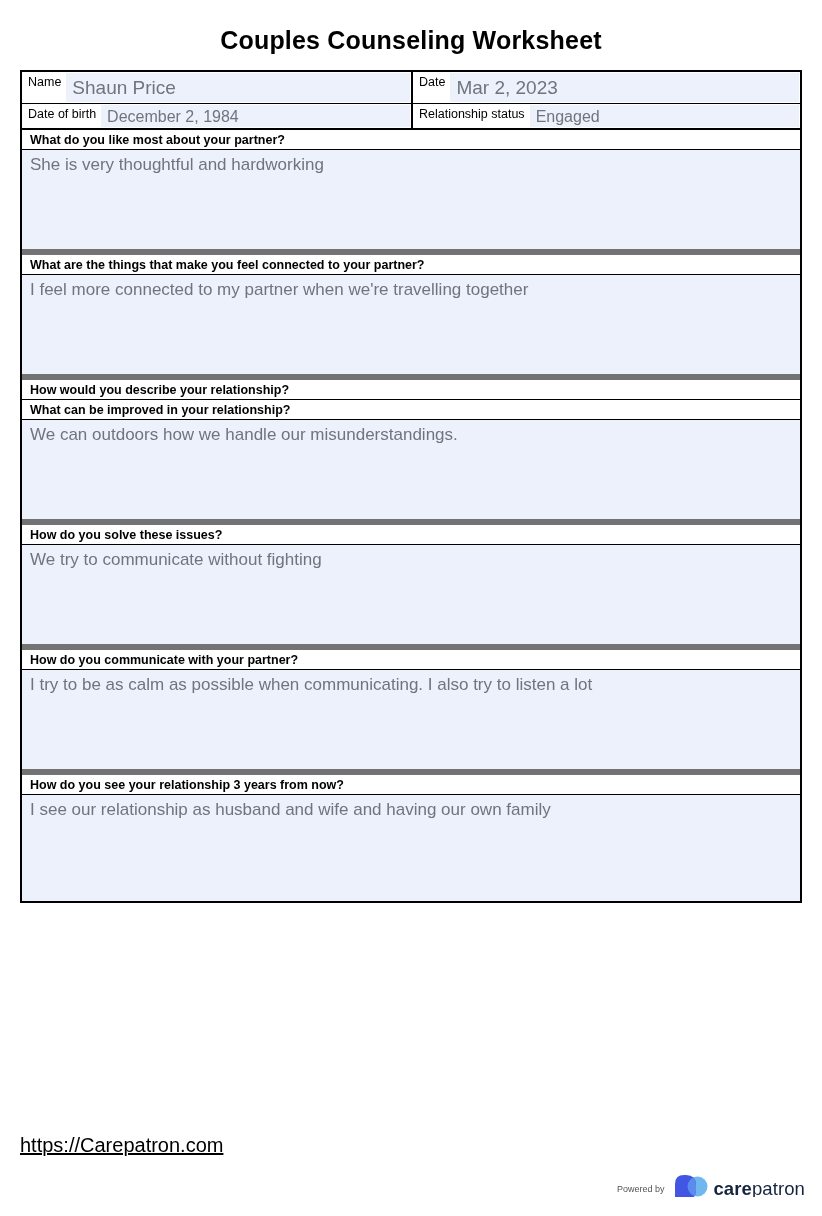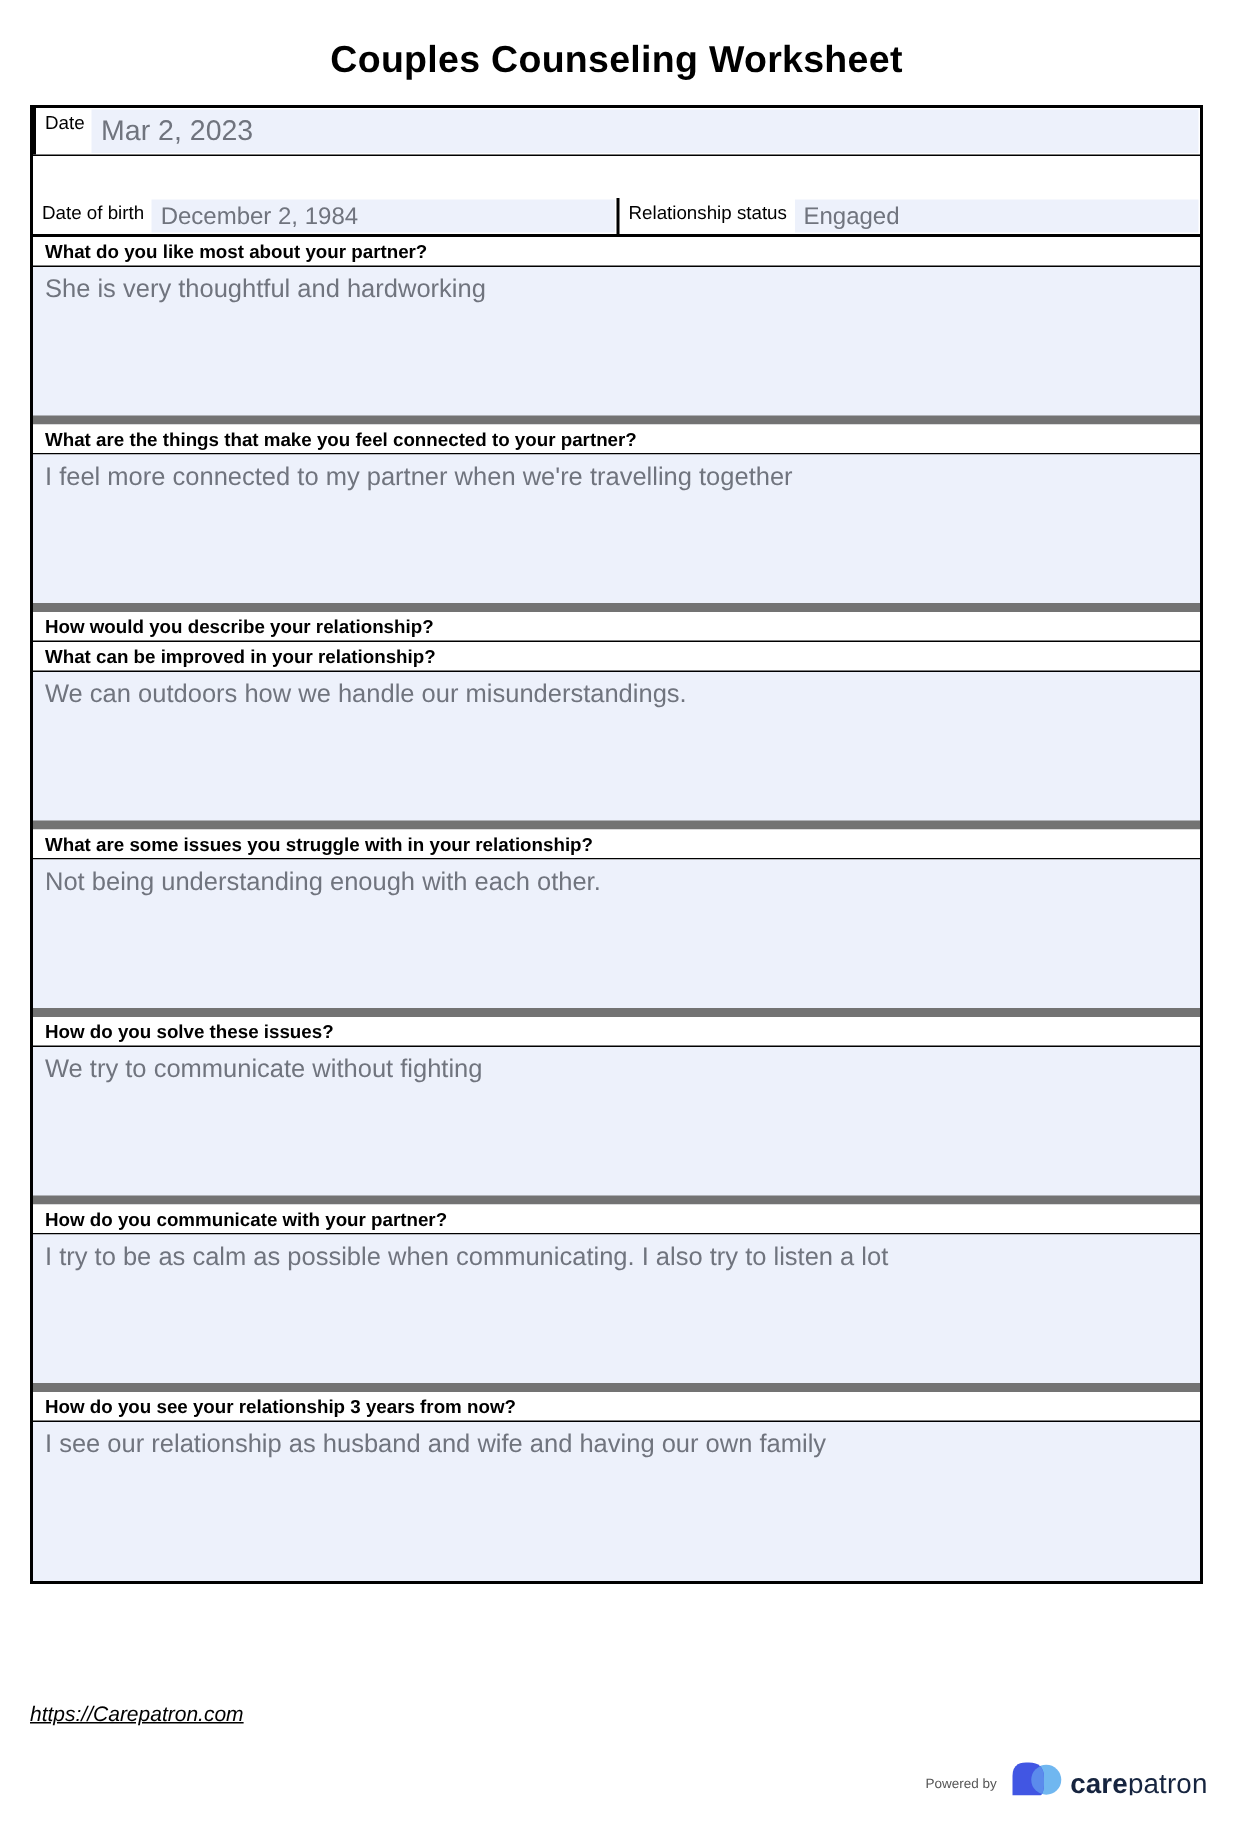--- a/index.html
+++ b/index.html
@@ -11,21 +11,21 @@
     position:absolute;top:26px;left:0;width:100%;margin:0;
     text-align:center;font-size:25px;font-weight:bold;color:#000;
     letter-spacing:0.2px;
   }
   .form-table{
     position:absolute;left:20px;top:70px;width:782px;
     border:2px solid #000;background:#fff;box-sizing:border-box;
   }
   .info-row{display:flex;box-sizing:border-box;}
   .info-row.row1{height:32px;border-bottom:1px solid #000;}
-  .info-row.row2{height:26px;border-bottom:2px solid #000;margin-top:28px;}
+  .info-row.row2{height:26px;border-bottom:2px solid #000;}
   .info-cell{flex:1 1 50%;display:flex;align-items:stretch;overflow:hidden;box-sizing:border-box;}
   .info-cell.bl{border-left:2px solid #000;}
   .info-label{
     flex:0 0 auto;font-size:12.5px;color:#000;
     padding:3px 2px 0 6px;white-space:nowrap;
   }
   .info-value{
     flex:1 1 auto;background:#edf1fb;color:#70747e;
     margin:1px 1px 1px 3px;padding:0 6px;
     white-space:nowrap;overflow:hidden;
@@ -40,21 +40,21 @@
   }
   .section .a{
     height:105px;box-sizing:border-box;background:#edf1fb;
     border-bottom:6px solid #737373;
     font-size:17px;line-height:21.5px;color:#70747e;
     padding:4px 8px;overflow:hidden;
   }
   .section:last-child .a{border-bottom:none;height:106px;}
   .footer-link{
     position:absolute;left:20px;top:1134px;
-    font-size:14px;color:#000;text-decoration:underline;cursor:pointer;font-style:italic;
+    font-size:20px;color:#000;text-decoration:underline;cursor:pointer;
   }
   .powered{
     position:absolute;right:17px;top:1172px;height:34px;
     display:flex;align-items:center;
   }
   .pb-text{font-size:9px;color:#555;margin-right:8px;}
   .logo-mark{display:inline-block;width:37px;height:32px;margin-right:4px;}
   .logo-mark svg{display:block;}
   .brand{font-size:18.5px;color:#16243f;letter-spacing:0.1px;}
   .brand .bold{font-weight:bold;}
@@ -62,20 +62,24 @@
 </head>
 <body>
 
 <div class="page">
 
   <h1 class="title">Couples Counseling Worksheet</h1>
 
   <div class="form-table">
 
     <div class="info-row row1">
+      <div class="info-cell">
+        <span class="info-label">Name</span>
+        <span class="info-value lg">Shaun Price</span>
+      </div>
       <div class="info-cell bl">
         <span class="info-label">Date</span>
         <span class="info-value lg">Mar 2, 2023</span>
       </div>
     </div>
 
     <div class="info-row row2">
       <div class="info-cell">
         <span class="info-label">Date of birth</span>
         <span class="info-value sm">December 2, 1984</span>
@@ -98,24 +102,20 @@
 
     <div class="section">
       <div class="q">How would you describe your relationship?</div>
     </div>
 
     <div class="section">
       <div class="q">What can be improved in your relationship?</div>
       <div class="a">We can outdoors how we handle our misunderstandings.</div>
     </div>
 
-    <div class="section">
-      <div class="q">What are some issues you struggle with in your relationship?</div>
-      <div class="a">Not being understanding enough with each other.</div>
-    </div>
 
     <div class="section">
       <div class="q">How do you solve these issues?</div>
       <div class="a">We try to communicate without fighting</div>
     </div>
 
     <div class="section">
       <div class="q">How do you communicate with your partner?</div>
       <div class="a">I try to be as calm as possible when communicating. I also try to listen a lot</div>
     </div>

